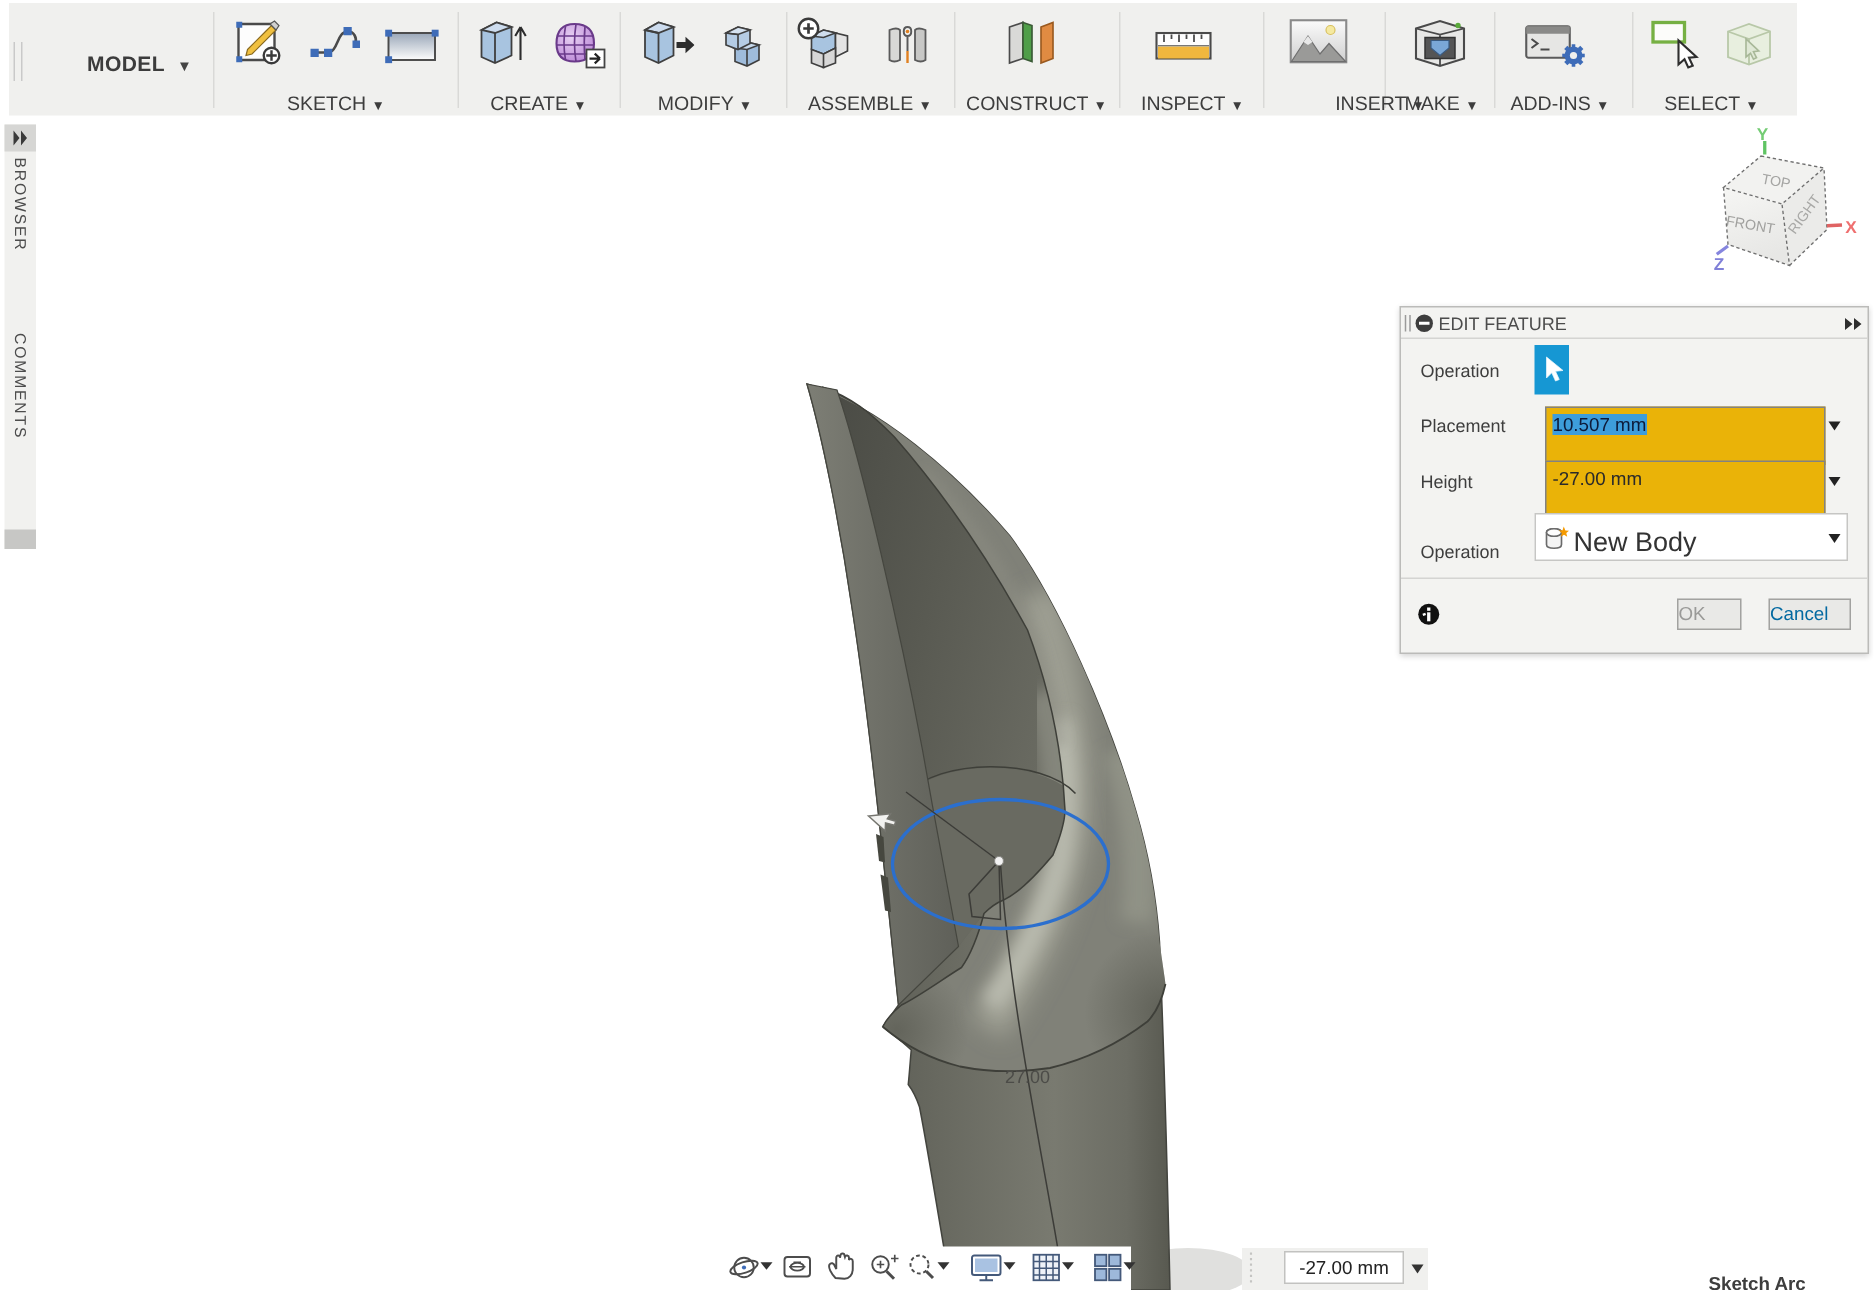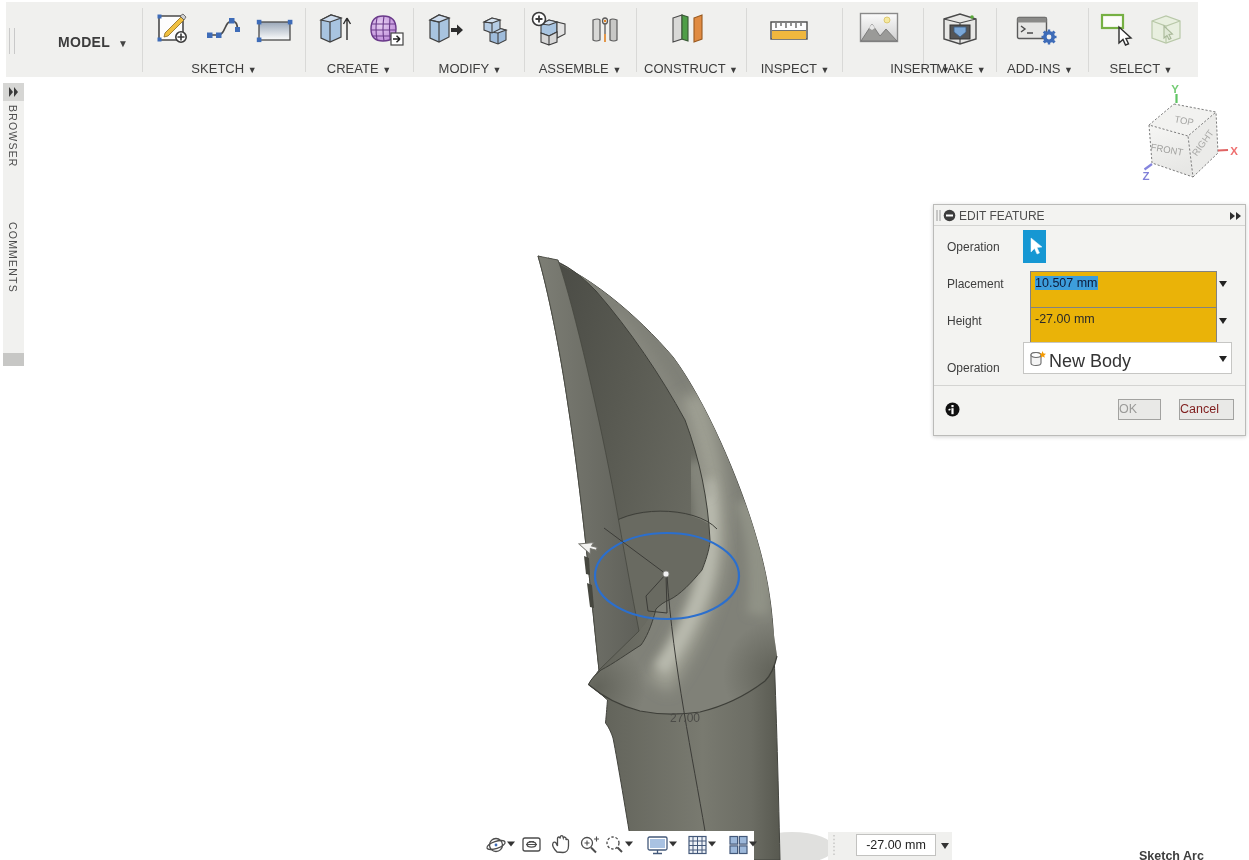--- a/index.html
+++ b/index.html
@@ -449,21 +449,21 @@
     </div>
     <div class="darrow" style="left:285px; top:151px;"></div>
     <div id="dlgfoot">
       <svg class="abs" style="left:11px; top:16px;" width="15" height="15" viewBox="0 0 15 15">
           <circle cx="7.5" cy="7.5" r="7" fill="#111"></circle>
           <rect x="6.4" y="3" width="2.2" height="2.2" fill="#fff"></rect>
           <rect x="6.4" y="6.2" width="2.2" height="6" fill="#fff"></rect>
           <rect x="3.5" y="6.8" width="2" height="1.6" fill="#fff" transform="rotate(-20 4.5 7.6)"></rect>
         </svg>
       <div class="dbtn" style="left:184px; width:43px; color:#9a9a98;">OK</div>
-      <div class="dbtn" style="left:245px; width:55px; color:#7f1d1d;">Cancel</div>
+      <div class="dbtn" style="left:245px; width:55px; color:#0369a1;">Cancel</div>
     </div>
   </div>
 
   <div id="navbar">
     <svg width="275" height="29" viewBox="0 0 275 29">
       <g stroke="#4c4c4c" fill="none" stroke-width="1.3">
 
         <circle cx="13" cy="14" r="6.5"></circle>
         <ellipse cx="13" cy="14" rx="9.5" ry="3.6" transform="rotate(-18 13 14)"></ellipse>
         <circle cx="13" cy="14" r="1.4" fill="#3e6cb8" stroke="none"></circle>

